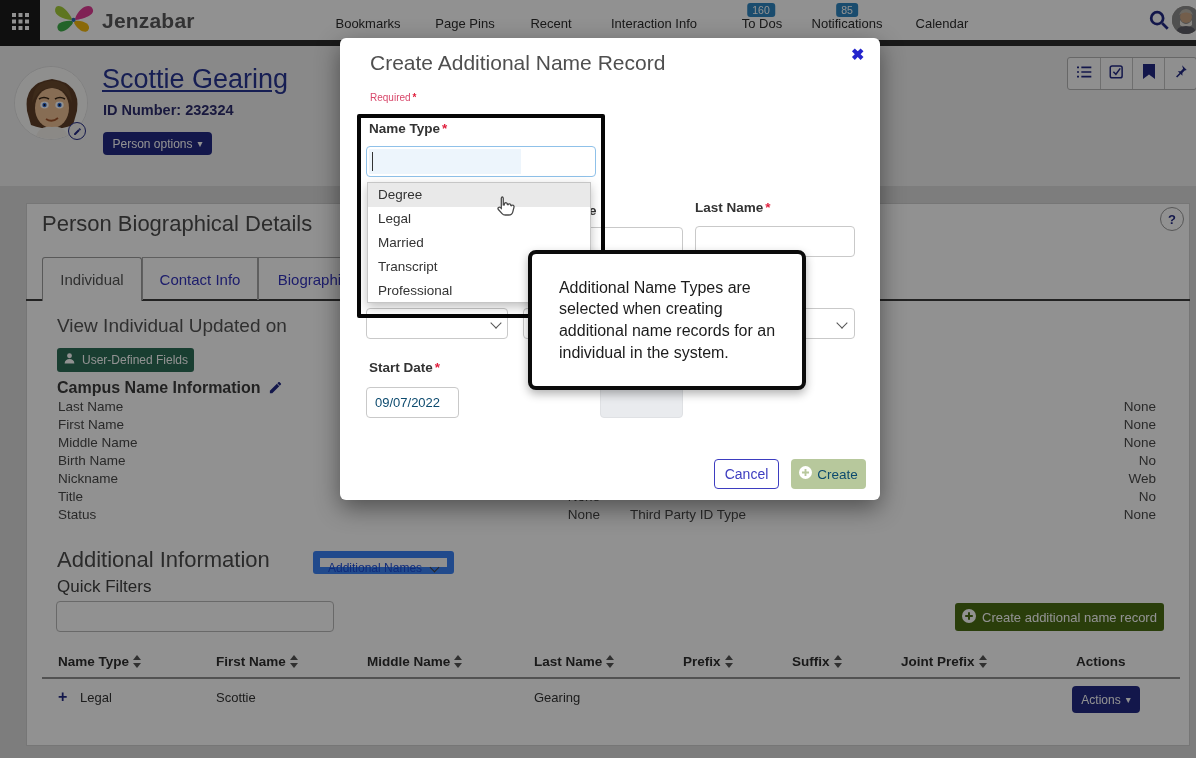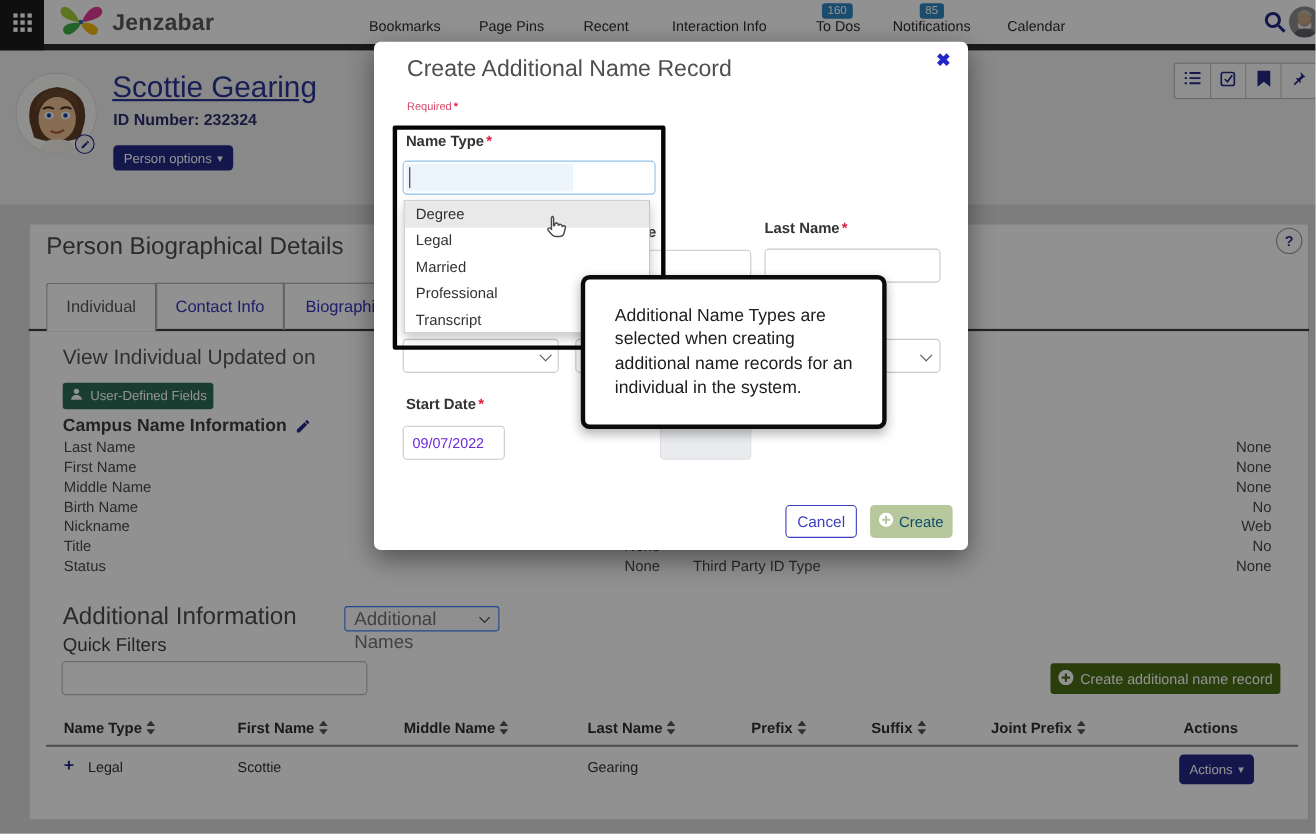--- a/index.html
+++ b/index.html
@@ -45,21 +45,21 @@
   .udfbtn { position:absolute; left:57px; top:348px; width:137px; height:24px; background:#2c6e57; color:#fff; font-size:12px; border:none; border-radius:3px; display:flex; align-items:center; justify-content:center; gap:6px; cursor:pointer; font-family:"Liberation Sans",sans-serif; }
   .campusheading { position:absolute; left:57px; top:379px; font-size:16px; font-weight:bold; color:#3d3d3d; }
   .pencilbtn { position:absolute; left:268px; top:380px; }
   .frow { position:absolute; left:0; width:1196px; height:18px; font-size:13.5px; color:#4a4a4a; }
   .flabel { position:absolute; left:58px; }
   .fmid   { position:absolute; left:500px; width:100px; text-align:right; }
   .flabel2{ position:absolute; left:630px; }
   .fright { position:absolute; left:1006px; width:150px; text-align:right; }
 
   .addheading { position:absolute; left:57px; top:547px; font-size:22px; color:#4c4c4c; }
-  .selectbox { position:absolute; left:313px; top:551px; width:141px; height:23px; border:1px solid #3b82f6; border-radius:3px; background:#fbfbfb; font-size:17px; color:#737373; line-height:21px; padding-left:8px; }
+  .selectbox { position:absolute; left:313px; top:551px; width:141px; height:23px; border:7px solid #3b82f6; border-radius:3px; background:#fbfbfb; font-size:12px; color:#1d4ed8; line-height:21px; padding-left:8px; }
   .chev { position:absolute; right:9px; top:6px; width:7px; height:7px; border-right:1.7px solid #444; border-bottom:1.7px solid #444; transform:rotate(45deg); }
   .qflabel { position:absolute; left:57px; top:577px; font-size:17px; color:#3f3f3f; }
   .qfinput { position:absolute; left:56px; top:601px; width:278px; height:31px; border:1px solid #b9b9b9; border-radius:4px; background:#fff; font-size:13px; padding:0 8px; }
   .createbtn { position:absolute; left:955px; top:603px; width:209px; height:28px; background:#4b6e15; color:#fff; font-size:13px; border:none; border-radius:3px; display:flex; align-items:center; justify-content:center; gap:6px; cursor:pointer; font-family:"Liberation Sans",sans-serif; }
 
   .th { position:absolute; top:654px; font-size:13.5px; font-weight:bold; color:#2f2f2f; display:flex; align-items:center; gap:4px; }
   .thline { position:absolute; left:42px; top:677px; width:1138px; height:2px; background:#909090; }
   .td { position:absolute; top:690px; font-size:13px; color:#333; }
   .plusico { position:absolute; left:58px; top:688px; color:#232a85; font-weight:bold; font-size:16px; }
   .rowactions { position:absolute; left:1072px; top:686px; width:68px; height:27px; }
@@ -75,21 +75,21 @@
   .mfield { position:absolute; border:1px solid #c9c9c9; border-radius:4px; background:#fff; z-index:60; }
   .blackbox { position:absolute; left:357px; top:114px; width:248px; height:204px; border:4px solid #060606; z-index:61; border-radius:2px; }
   .ntinput { position:absolute; left:366px; top:146px; width:230px; height:31px; border:1.5px solid #8fc1e9; border-radius:4px; background:#fff; z-index:60; font-size:13px; padding:0 6px; }
   .ntsel { position:absolute; left:369px; top:149px; width:152px; height:25px; background:#edf5fc; z-index:60; }
   .ntcaret { position:absolute; left:372px; top:152px; width:1px; height:19px; background:#333; z-index:60; }
   .ddpanel { position:absolute; left:367px; top:182px; width:224px; height:121px; background:#fff; border:1px solid #c6c6c6; box-shadow:0 4px 10px rgba(0,0,0,0.25); z-index:62; }
   .dditem { height:24px; line-height:24px; padding-left:10px; font-size:13.5px; color:#333; cursor:pointer; }
   .dditem.hover { background:#e9e9e9; }
   .partiale { position:absolute; left:589px; top:203px; font-size:13.5px; font-weight:bold; color:#333; z-index:60; }
   .graybox { position:absolute; left:600px; top:386px; width:83px; height:32px; background:#e9ebee; border:1px solid #dfe1e4; border-radius:4px; z-index:60; }
-  .sdateinput { position:absolute; left:366px; top:387px; width:93px; height:31px; border:1px solid #c9c9c9; border-radius:4px; font-size:13px; color:#6d28d9; padding:0 8px; z-index:60; background:#fff; }
+  .sdateinput { position:absolute; left:366px; top:387px; width:93px; height:31px; border:1px solid #c9c9c9; border-radius:4px; font-size:13px; color:#0c4a6e; padding:0 8px; z-index:60; background:#fff; }
   .cancelbtn { position:absolute; left:714px; top:459px; width:65px; height:30px; background:#fff; border:1.5px solid #3d3dc0; border-radius:4px; color:#3d3dc0; font-size:14px; z-index:60; display:flex; align-items:center; justify-content:center; cursor:pointer; font-family:"Liberation Sans",sans-serif; }
   .mcreatebtn { position:absolute; left:791px; top:459px; width:75px; height:30px; background:#b7c89c; border:none; border-radius:4px; color:#0c4a6e; font-size:13.5px; z-index:60; display:flex; align-items:center; justify-content:center; gap:5px; font-family:"Liberation Sans",sans-serif; }
   .tooltip { position:absolute; left:528px; top:250px; width:278px; height:140px; background:#fff; border:4px solid #0b0b0b; border-radius:8px; z-index:63; display:flex; align-items:center; justify-content:center; box-shadow:0 4px 10px rgba(0,0,0,0.3); }
   .tooltiptext { font-size:16px; color:#1c1c1c; line-height:1.35; white-space:pre-line; padding:0 6px; }
   .handcursor { position:absolute; left:492px; top:193px; z-index:70; }
   .mchev { position:absolute; width:8px; height:8px; border-right:1.7px solid #555; border-bottom:1.7px solid #555; transform:rotate(45deg); z-index:60; }
 </style>
 </head>
 <body>
 
@@ -395,22 +395,22 @@
         </svg></span>
     <span>Create</span>
   </button>
 
   <div class="blackbox"></div>
 
   <div class="ddpanel">
     <div class="dditem hover">Degree</div>
     <div class="dditem">Legal</div>
     <div class="dditem">Married</div>
+    <div class="dditem">Transcript</div>
     <div class="dditem">Professional</div>
-    <div class="dditem">Transcript</div>
   </div>
 
   <div class="tooltip">
     <div class="tooltiptext">Additional Name Types are
 selected when creating
 additional name records for an
 individual in the system.</div>
   </div>
 
   <span class="handcursor">

